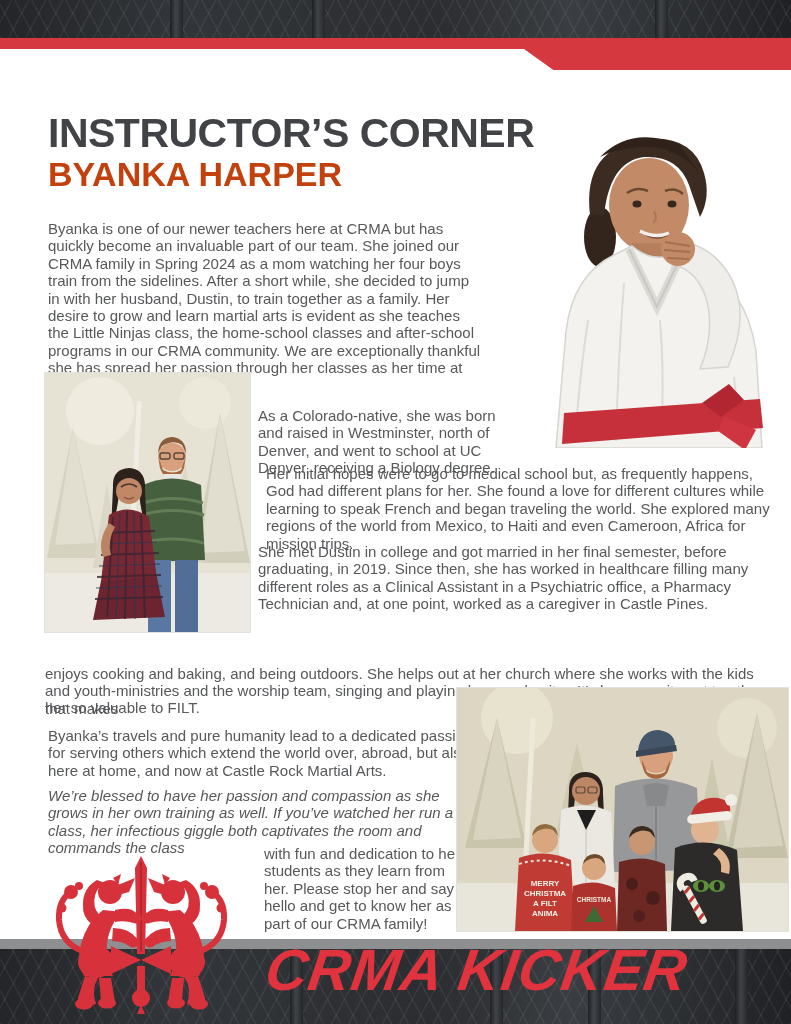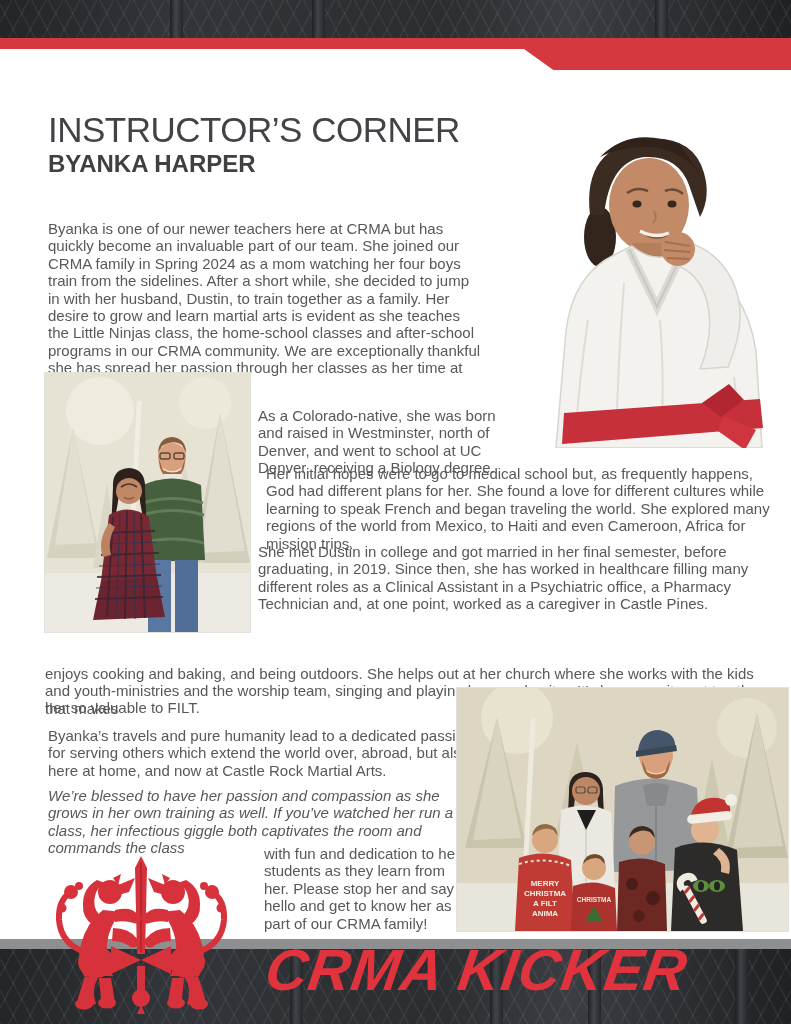--- a/index.html
+++ b/index.html
@@ -30,26 +30,26 @@
   .red-thin  { position:absolute; top:38px; left:0; width:791px; height:11px; background:#d6383f; }
   .red-thick {
     position:absolute; top:49px; left:524px; width:267px; height:21px; background:#d6383f;
     clip-path:polygon(0 0,100% 0,100% 100%,11% 100%);
   }
   .gray-stripe { position:absolute; top:939px; left:0; width:791px; height:10px; background:#8d8f91; }
 
   
   .titleblock { position:absolute; left:48px; top:112px; }
   .titleblock h1 {
-    margin:0; font-size:35px; font-weight:normal; letter-spacing:-0.5px;
+    margin:0; font-size:41px; font-weight:bold; letter-spacing:-0.5px;
     color:#414347; line-height:1.05;
   }
   .titleblock h2 {
-    margin:2px 0 0 0; font-size:24px; font-weight:bold; letter-spacing:0;
-    color:#404040; line-height:1.05;
+    margin:2px 0 0 0; font-size:34px; font-weight:bold; letter-spacing:0;
+    color:#c2410c; line-height:1.05;
   }
 
   
   .para {
     position:absolute; font-size:15px; line-height:17.4px; color:#57585a;
     text-align:left;
   }
   #p1      { left:48px;  top:205px; width:434px; }
   #p2      { left:258px; top:392px; width:242px; }
   #p3      { left:266px; top:450px; width:514px; }

